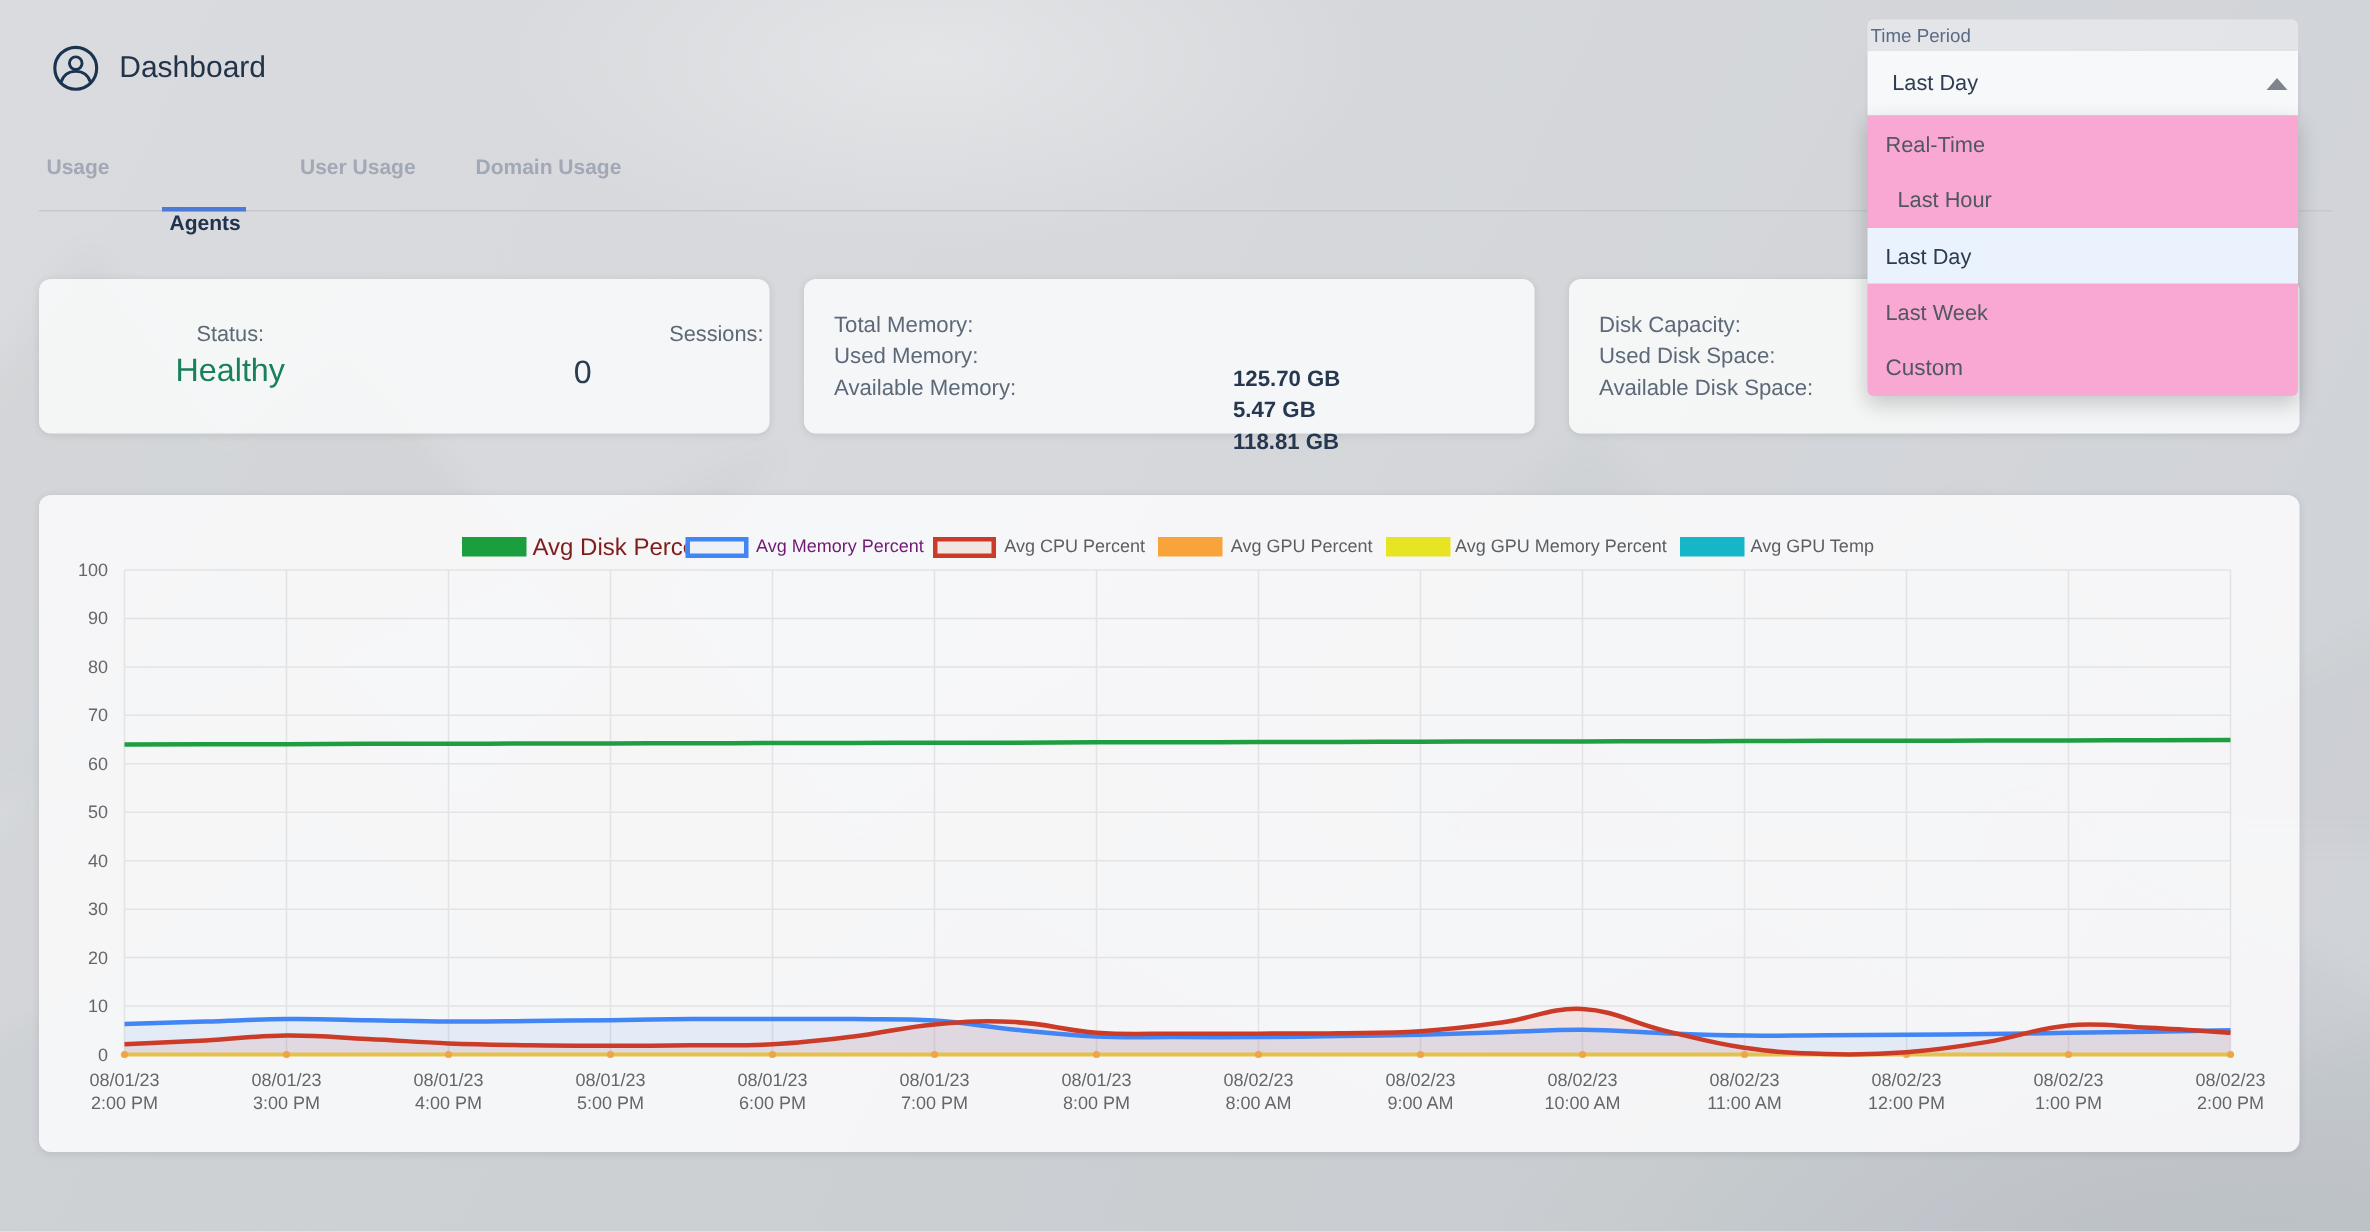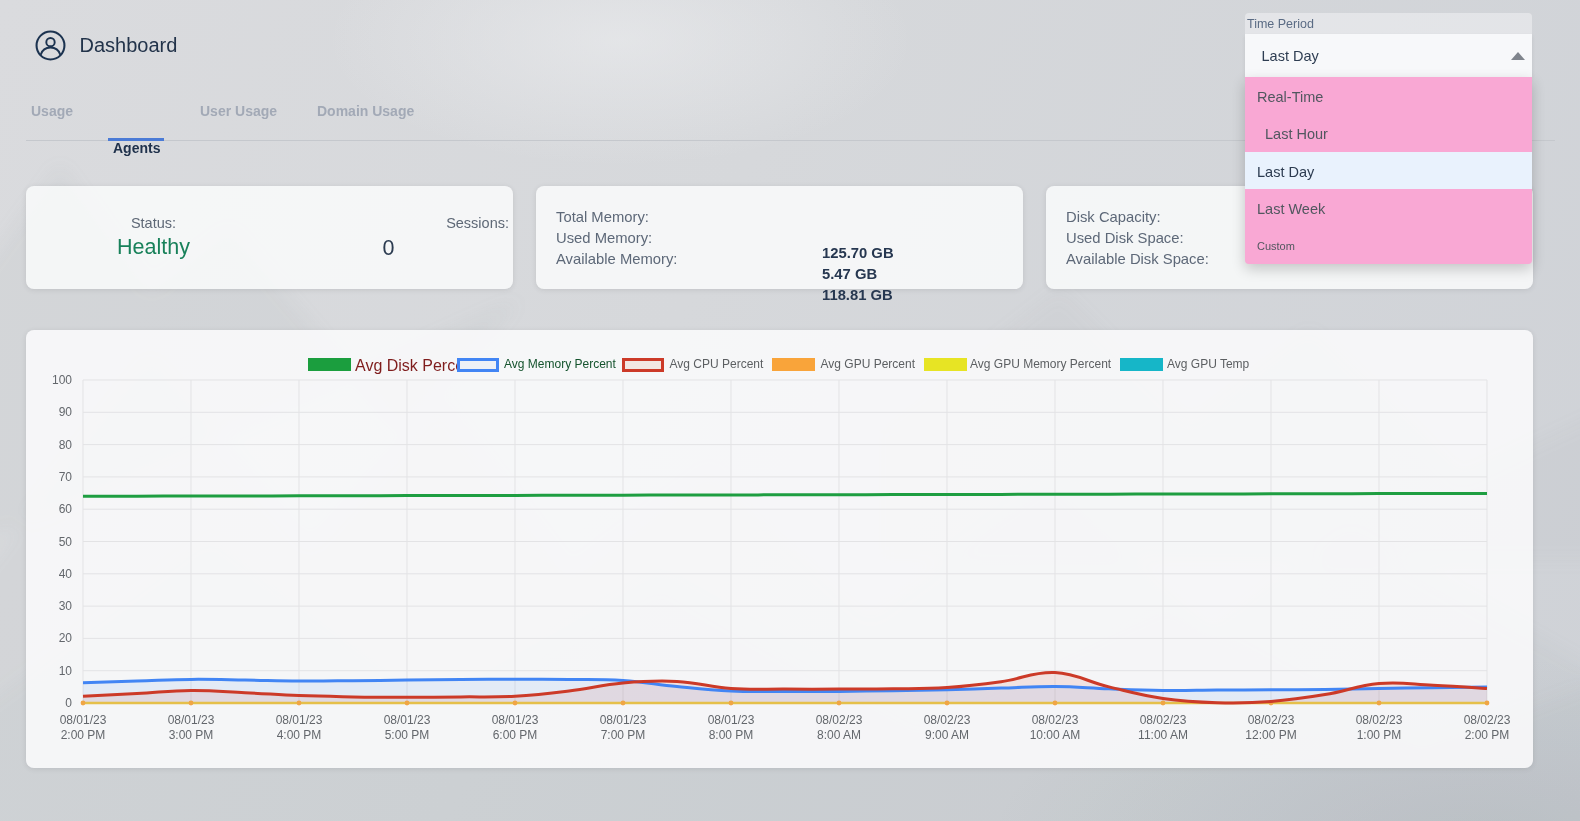--- a/index.html
+++ b/index.html
@@ -130,33 +130,33 @@
     <text x="1271" y="739" text-anchor="middle" font-size="12" fill="#63676c">12:00 PM</text>
     <text x="1379" y="724" text-anchor="middle" font-size="12" fill="#63676c">08/02/23</text>
     <text x="1379" y="739" text-anchor="middle" font-size="12" fill="#63676c">1:00 PM</text>
     <text x="1487" y="724" text-anchor="middle" font-size="12" fill="#63676c">08/02/23</text>
     <text x="1487" y="739" text-anchor="middle" font-size="12" fill="#63676c">2:00 PM</text>
 </svg>
 
 <div class="abs" style="left:307.5px;top:357.5px;width:43px;height:13.5px;background:#1b9e3e;"></div>
 <div class="abs" style="left:355px;top:356.5px;font-size:16px;color:#7f1d1d;">Avg Disk Percent</div>
 <div class="abs" style="left:456.5px;top:357.5px;width:42px;height:14px;background:#eef1f6;border:3px solid #4285f4;box-sizing:border-box;"></div>
-<div class="abs" style="left:504px;top:356.5px;font-size:12px;color:#14532d;">Avg Memory Percent</div>
+<div class="abs" style="left:504px;top:356.5px;font-size:12px;color:#701a75;">Avg Memory Percent</div>
 <div class="abs" style="left:622px;top:357.5px;width:42px;height:14px;background:#f2e6e2;border:3px solid #cc3a28;box-sizing:border-box;"></div>
 <div class="abs" style="left:669.5px;top:356.5px;font-size:12px;color:#5c5f62;">Avg CPU Percent</div>
 <div class="abs" style="left:772px;top:357.5px;width:43px;height:13.5px;background:#f9a43a;"></div>
 <div class="abs" style="left:820.5px;top:356.5px;font-size:12px;color:#5c5f62;">Avg GPU Percent</div>
 <div class="abs" style="left:923.5px;top:357.5px;width:43px;height:13.5px;background:#e7e424;"></div>
 <div class="abs" style="left:970px;top:356.5px;font-size:12px;color:#5c5f62;">Avg GPU Memory Percent</div>
 <div class="abs" style="left:1120px;top:357.5px;width:43px;height:13.5px;background:#16b6c8;"></div>
 <div class="abs" style="left:1167px;top:356.5px;font-size:12px;color:#5c5f62;">Avg GPU Temp</div>
 
 <div class="abs" style="left:1245px;top:13px;width:287px;height:21px;background:rgba(248,249,250,0.45);border-radius:4px 4px 0 0;"></div>
 <div class="abs" style="left:1247px;top:17px;font-size:12.5px;color:#5a6b84;">Time Period</div>
 <div class="abs" style="left:1245px;top:34px;width:287px;height:43px;background:#f7f8fa;border-radius:0;box-shadow:0 2px 4px rgba(0,0,0,0.08);"></div>
 <div class="abs" style="left:1261.5px;top:48px;font-size:14.5px;color:#2e3d52;">Last Day</div>
 <div class="abs" style="left:1511px;top:52px;width:0;height:0;border-left:7px solid transparent;border-right:7px solid transparent;border-bottom:8px solid #7f848c;"></div>
 <div class="abs" style="left:1245px;top:77px;width:287px;height:186.5px;background:#f9a8d4;border-radius:0 0 4px 4px;box-shadow:0 5px 14px rgba(0,0,0,0.20);padding-top:1px;box-sizing:border-box;">
 <div style="position:absolute;left:0;top:0.0px;width:287px;height:37.3px;color:#51575f;font-size:14.5px;line-height:40px;padding-left:12px;box-sizing:border-box;">Real-Time</div>
     <div style="position:absolute;left:0;top:37.3px;width:287px;height:37.3px;color:#51575f;font-size:14.5px;line-height:40px;padding-left:20px;box-sizing:border-box;">Last Hour</div>
     <div style="position:absolute;left:0;top:74.6px;width:287px;height:37.3px;background:#e9f2fd;color:#2c3b50;font-size:14.5px;line-height:40px;padding-left:12px;box-sizing:border-box;">Last Day</div>
     <div style="position:absolute;left:0;top:111.9px;width:287px;height:37.3px;color:#51575f;font-size:14.5px;line-height:40px;padding-left:12px;box-sizing:border-box;">Last Week</div>
-    <div style="position:absolute;left:0;top:149.2px;width:287px;height:37.3px;color:#51575f;font-size:11px;line-height:40px;padding-left:12px;box-sizing:border-box;">Custom</div>
+    <div style="position:absolute;left:0;top:149.2px;width:287px;height:37.3px;color:#51575f;font-size:15px;line-height:40px;padding-left:12px;box-sizing:border-box;">Custom</div>
 </div>
 </body></html>

